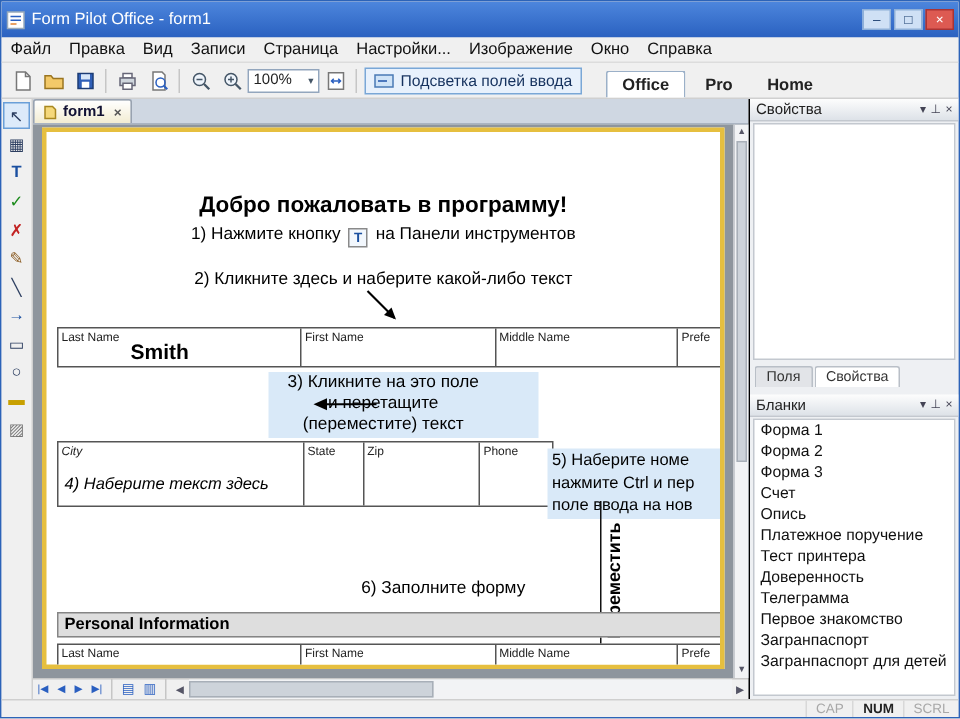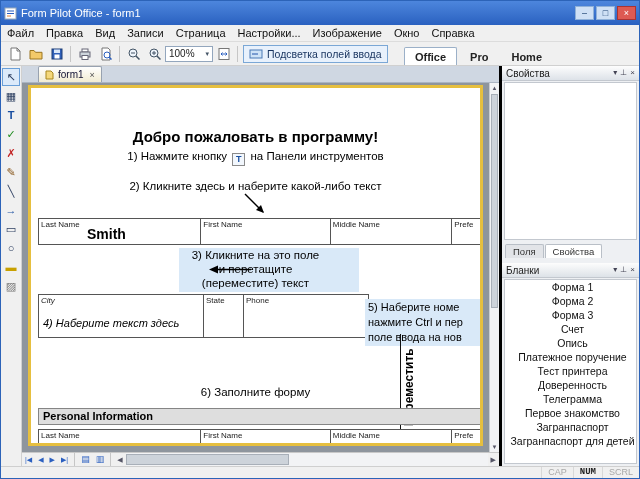--- a/index.html
+++ b/index.html
@@ -41,21 +41,21 @@
   .toolstrip { width:21px; background:#f0f0f0; border-right:1px solid #d0d0d0; display:flex;
                flex-direction:column; align-items:center; padding-top:2px; gap:1px; flex:0 0 auto; }
   .tool { width:18px; height:18px; display:flex; align-items:center; justify-content:center;
           font-size:11px; color:#2c3e60; }
   .tool.selected { border:1px solid #6a9fd8; background:#dceafa; }
   .tool.c-green { color:#1a8a1a; } .tool.c-red { color:#c22222; } .tool.c-blue { color:#1a4fa0; font-weight:bold; }
   .tool.c-yellow { color:#c8a000; } .tool.c-brown { color:#8a5a20; } .tool.c-gray { color:#777; }
 
   .doc-col { flex:1 1 auto; display:flex; flex-direction:column; min-width:0; }
   .tabbar { height:17px; background:#cfd7e2; border-bottom:1px solid #aab4c2; display:flex;
-            align-items:flex-start; padding-left:16px; flex:0 0 auto; }
+            align-items:flex-start; padding-left:0; flex:0 0 auto;font-weight:bold; }
   .doc-tab { height:16px; background:linear-gradient(#ffffff,#f2ecd2); border:1px solid #98a2b0;
              border-bottom:none; display:flex; align-items:center; gap:4px; padding:0 6px;
              font-size:10px; color:#113; border-radius:2px 2px 0 0; }
   .doc-tab .x { font-size:9px; color:#555; margin-left:2px; }
 
   .viewport { flex:1 1 auto; background:#8e959d; position:relative; overflow:hidden; }
   .page { position:absolute; left:6px; top:2px; width:455px; height:361px; background:#fff;
           border:3px solid #e6bf3f; overflow:hidden; }
   .page .abs { position:absolute; }
   .ctr { width:449px; text-align:center; font-size:11.5px; color:#000; white-space:nowrap; }
@@ -86,43 +86,43 @@
   .bottomrow { height:14px; background:#f0f0f0; border-top:1px solid #c8c8c8; display:flex;
                align-items:center; flex:0 0 auto; }
   .nav-btn { font-size:7px; color:#2a5fc0; padding:0 3px; line-height:13px; white-space:nowrap; }
   .hscroll { flex:1; display:flex; align-items:center; height:100%; }
   .hscroll .harr { font-size:7px; color:#556; padding:0 3px; }
   .hscroll .track { flex:1; height:100%; background:#f2f3f5; position:relative; }
   .hscroll .hthumb { position:absolute; top:1px; bottom:1px; left:0; width:45%;
                      background:#cdd3da; border:1px solid #a8afb8; }
 
   
-  .right-col { width:140px; background:#eef0f3; border-left:3px solid #000000; display:flex;
-               flex-direction:column; flex:0 0 auto;text-align:center; }
+  .right-col { width:140px; background:#eef0f3; border-left:1px solid #000000; display:flex;
+               flex-direction:column; flex:0 0 auto; }
   .panel-header { height:15px; background:linear-gradient(#fdfdfd,#dde2e8); border-bottom:1px solid #c3c8cf;
                   display:flex; align-items:center; font-size:10px; color:#222; padding:0 4px; flex:0 0 auto; }
   .panel-btns { margin-left:auto; display:flex; gap:3px; font-size:8px; color:#445; }
   .panel-btns span { line-height:12px; }
   .props-body { height:158px; background:#fff; border:1px solid #c3c8cf; margin:1px 2px; flex:0 0 auto; }
   .props-tabs { height:17px; display:flex; align-items:flex-end; gap:1px; padding:0 3px; flex:0 0 auto; }
   .props-tab { font-size:9.5px; padding:1px 7px; background:#e2e4e8; border:1px solid #b9bfc7;
                border-bottom:none; color:#333; border-radius:2px 2px 0 0; }
   .props-tab.active { background:#fff; }
   .rsplit { height:5px; flex:0 0 auto; }
   .blanks { flex:1 1 auto; display:flex; flex-direction:column; min-height:0; }
   .blanks-list { flex:1; background:#fff; border:1px solid #c3c8cf; margin:1px 2px 2px; overflow:hidden; }
   .blank-item { height:14px; line-height:14px; font-size:10.5px; color:#101010; padding-left:4px;
                 white-space:nowrap; }
 
   
   .statusbar { height:12px; background:#f0f0f0; border-top:1px solid #cfcfcf; display:flex;
                align-items:center; font-size:9px; flex:0 0 auto; }
   .statusbar .spacer { flex:1; }
   .indicator { padding:0 6px; border-left:1px solid #d8d8d8; color:#a8a8a8; line-height:11px; }
-  .indicator.active { color:#222; font-weight:bold;font-family:Liberation Mono, monospace; }
+  .indicator.active { color:#222; font-weight:bold; }
 
   svg { display:block; }
 </style>
 </head>
 <body>
 
 <div class="window">
 
   <div class="titlebar">
     <span>
@@ -303,33 +303,36 @@
           </svg>
 
           <div class="ftable" style="left:7px; top:206px; width:331px; height:44px;">
             <div class="fcell" style="width:165px;font-style:italic;">
               <span class="flabel">City</span>
               <span class="fillhint">4) Наберите текст здесь</span>
             </div>
             <div class="fcell" style="width:40px;">
               <span class="flabel">State</span>
             </div>
+            <div class="fcell" style="width:78px;">
+              <span class="flabel">Zip</span>
+            </div>
             <div class="fcell" style="width:48px;">
               <span class="flabel">Phone</span>
             </div>
           </div>
 
           <div class="abs hl" style="left:334px; top:211px; width:115px; height:47px;"></div>
           <div class="abs step5" style="left:337px; top:212px; width:112px; overflow:hidden;">
             <div>5) Наберите номе</div>
             <div>нажмите Ctrl и пер</div>
             <div>поле ввода на нов</div>
           </div>
 
-          <div class="abs ctr" style="top:298px;">6) Заполните форму</div>
+          <div class="abs ctr" style="top:298px;margin-left:40px;">6) Заполните форму</div>
 
           <div class="abs vline" style="left:369px; top:246px; width:1px; height:106px;"></div>
           <div class="abs move-vert" style="left:371px; top:246px; height:106px;">Переместить</div>
 
           <div class="abs section-bar" style="left:7px; top:320px; width:470px; height:17px;">Personal Information</div>
 
           <div class="ftable" style="left:7px; top:341px; width:470px; height:30px;">
             <div class="fcell" style="width:163px;">
               <span class="flabel">Last Name</span>
             </div>

